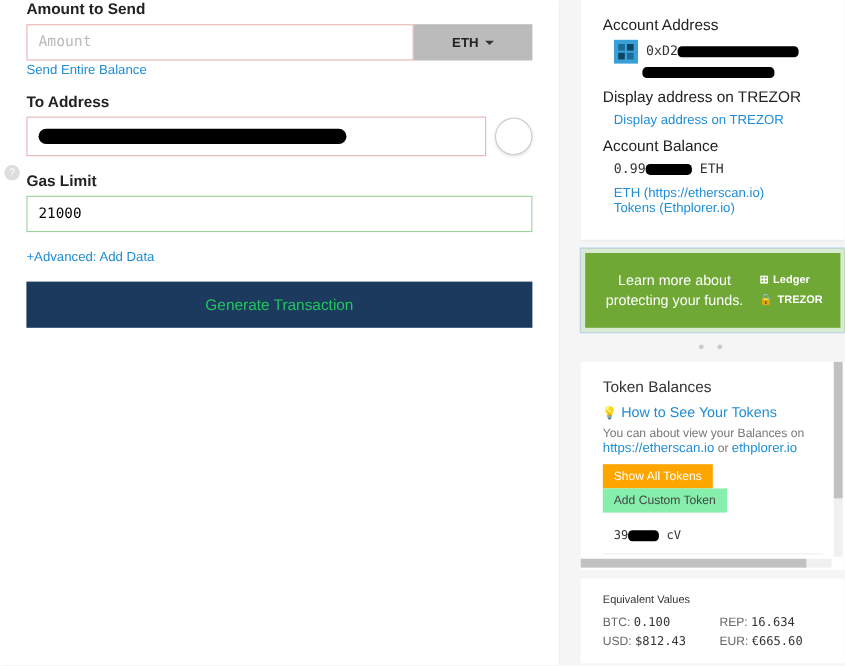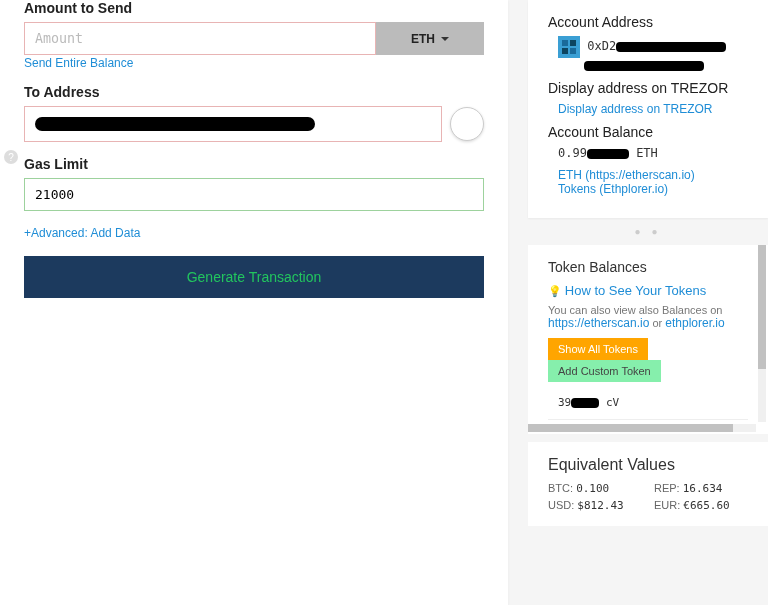--- a/index.html
+++ b/index.html
@@ -43,21 +43,21 @@
     .btn-orange { background: #ffa500; color: #fff; border: none; padding: 5px 10px; font-size: 11px; cursor: pointer; }
     .btn-gray { background: #86efac; color: #444; border: none; padding: 5px 10px; font-size: 11px; cursor: pointer; }
     .btn-row { margin: 8px 0; }
     .token-bal { border-bottom: 1px solid #eee; padding: 6px 0 10px 10px; font-family: monospace; font-size: 11px; }
     .scrollbar-v { position: absolute; right: 2px; top: 0; bottom: 12px; width: 8px; background: #f0f0f0; }
     .scroll-thumb { background: #c1c1c1; height: 70%; width: 100%; }
     .scrollbar-h { position: absolute; bottom: 2px; left: 0; right: 12px; height: 8px; background: #f0f0f0; }
     .scroll-thumb-h { background: #c1c1c1; width: 90%; height: 100%; }
     
     .equiv-card { background: #fff; padding: 14px 20px; }
-    .equiv-card h3 { font-size: 16px; font-weight: 400; margin-bottom: 8px; }
+    .equiv-card h3 { font-size: 10px; font-weight: 400; margin-bottom: 8px; }
     .equiv-grid { display: grid; grid-template-columns: 1fr 1fr; gap: 4px 12px; font-size: 11px; }
     .equiv-label { color: #666; }
     .equiv-val { font-family: monospace; }
   </style>
 </head>
 <body>
 
 <div class="container">
   <div class="main-panel">
     <div class="help-icon">?</div>
@@ -118,32 +118,45 @@
       <div class="side-sub mono">
         <span>0.99</span><span class="redacted-sm" style="width:42px"></span> <span>ETH</span>
       </div>
 
       <div class="side-sub">
         <a class="link">ETH (https://etherscan.io)</a><br>
         <a class="link">Tokens (Ethplorer.io)</a>
       </div>
     </div>
 
+    <div class="green-promo">
+      <div class="txt">Learn more about protecting your funds.</div>
+      <div class="logos">
+        <div class="logo-line">
+            <span>⊞</span>
+            <span>Ledger</span>
+          </div>
+        <div class="logo-line">
+            <span>🔒</span>
+            <span>TREZOR</span>
+          </div>
+      </div>
+    </div>
     <div class="dots">● ●</div>
 
     <div class="token-card" style="position:relative;">
       <div class="scrollbar-v">
           <div class="scroll-thumb"></div>
         </div>
       <div class="scrollbar-h">
           <div class="scroll-thumb-h"></div>
         </div>
       <h3>Token Balances</h3>
       <div style="margin:6px 0"><span class="bulb">💡</span> <a class="token-link">How to See Your Tokens</a></div>
-      <div class="muted" style="margin-bottom:4px;"><span>You can also view also Balances on </span><a class="link">https://etherscan.io</a><span> or </span><a class="link">ethplorer.io</a></div>
+      <div class="muted" style="margin-bottom:4px;"><span>You can about view your Balances on </span><a class="link">https://etherscan.io</a><span> or </span><a class="link">ethplorer.io</a></div>
       <div class="btn-row">
         <button class="btn-orange">Show All Tokens</button>
         <button class="btn-gray">Add Custom Token</button>
       </div>
       <div class="token-bal">
         <span>39</span><span class="redacted-sm" style="width:28px"></span> <span>cV</span>
       </div>
     </div>
 
     <div class="equiv-card">

